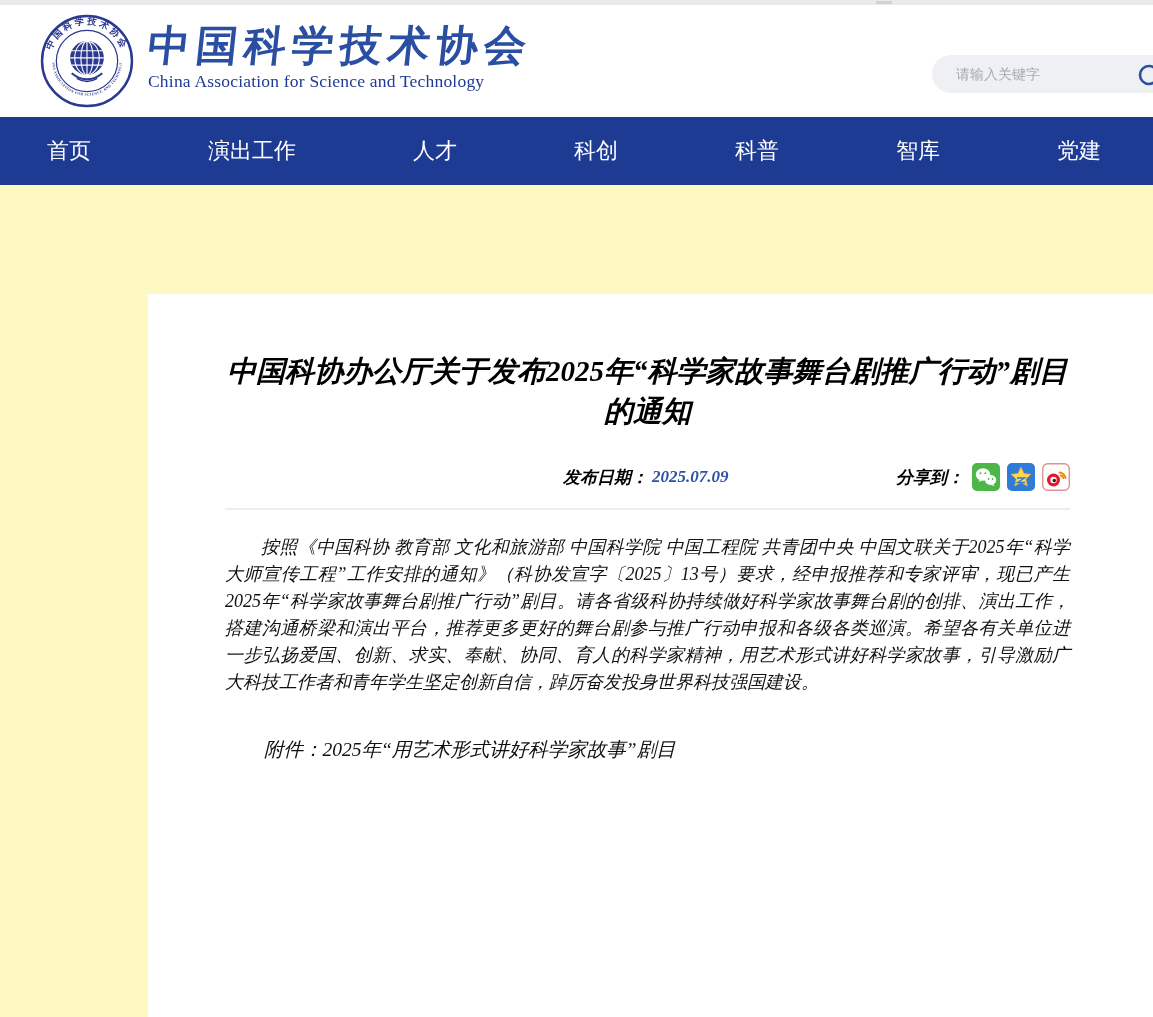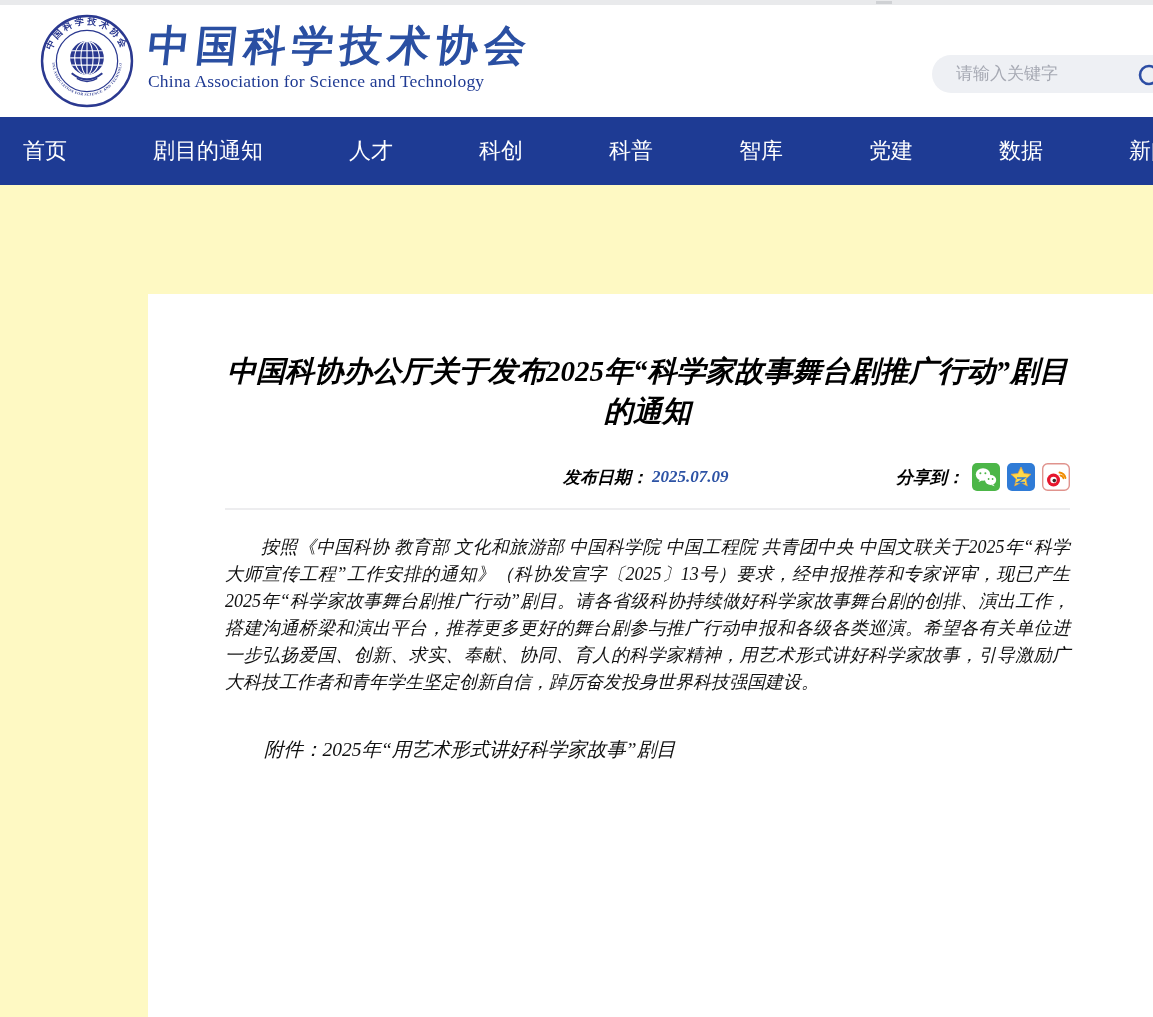--- a/index.html
+++ b/index.html
@@ -14,28 +14,28 @@
   .header { position:relative; height:112px; background:#ffffff; }
   .logo-wrap { position:absolute; left:40px; top:9px; display:flex; align-items:flex-start; }
   .emblem { width:94px; height:94px; }
   .logo-text { margin-left:14px; padding-top:10px; }
   .logo-zh { font-size:42px; font-weight:bold; color:#2a4fa2; letter-spacing:6px;
     line-height:1.05; transform:skewX(-6deg); white-space:nowrap; }
   .logo-en { font-size:17.5px; color:#1f3a93; margin-top:3px; letter-spacing:0.2px; white-space:nowrap; }
 
   .search { position:absolute; left:932px; top:50px; width:245px; height:38px;
     background:#eef0f4; border-radius:19px; display:flex; align-items:center; padding-left:24px; }
-  .search-input { border:none; background:transparent; outline:none; font-size:17px;
+  .search-input { border:none; background:transparent; outline:none; font-size:14px;
     color:#1d4ed8; width:150px; font-family:"Liberation Sans","DejaVu Sans",sans-serif; }
   .search-input::placeholder { color:#a6a9b3; }
   .search-icon { position:absolute; left:206px; top:8px; width:24px; height:24px; cursor:pointer; }
 
   
   .nav { height:68px; background:#1e3b94; display:flex; align-items:center;
-    padding-left:23px; gap:86px; }
+    padding-left:47px; gap:117px; }
   .nav-item { color:#ffffff; font-size:22px; white-space:nowrap; cursor:pointer;
     text-decoration:none; flex:0 0 auto; }
 
   
   .page-bg { position:relative; background:#fef9c3; height:1012px;font-style:italic; }
   .card { position:absolute; left:148px; top:109px; right:-40px; bottom:0; background:#ffffff; }
   .card-inner { width:845px; margin-left:77px; }
 
   .article-title { margin-top:57px; font-size:29px; line-height:40px; font-weight:bold;
     text-align:center; color:#000; }
@@ -102,21 +102,21 @@
   <div class="search">
     <input class="search-input" type="text" placeholder="请输入关键字" style="">
     <svg class="search-icon" viewBox="0 0 24 24">
       <circle cx="11" cy="12" r="9" fill="none" stroke="#2c4da4" stroke-width="2.6"></circle>
     </svg>
   </div>
 </div>
 
 <nav class="nav">
     <a class="nav-item" href="#">首页</a>
-    <a class="nav-item" href="#">剧目的通知</a>
+    <a class="nav-item" href="#">演出工作</a>
     <a class="nav-item" href="#">人才</a>
     <a class="nav-item" href="#">科创</a>
     <a class="nav-item" href="#">科普</a>
     <a class="nav-item" href="#">智库</a>
     <a class="nav-item" href="#">党建</a>
     <a class="nav-item" href="#">数据</a>
     <a class="nav-item" href="#">新闻</a>
   </nav>
 
 <div class="page-bg">

